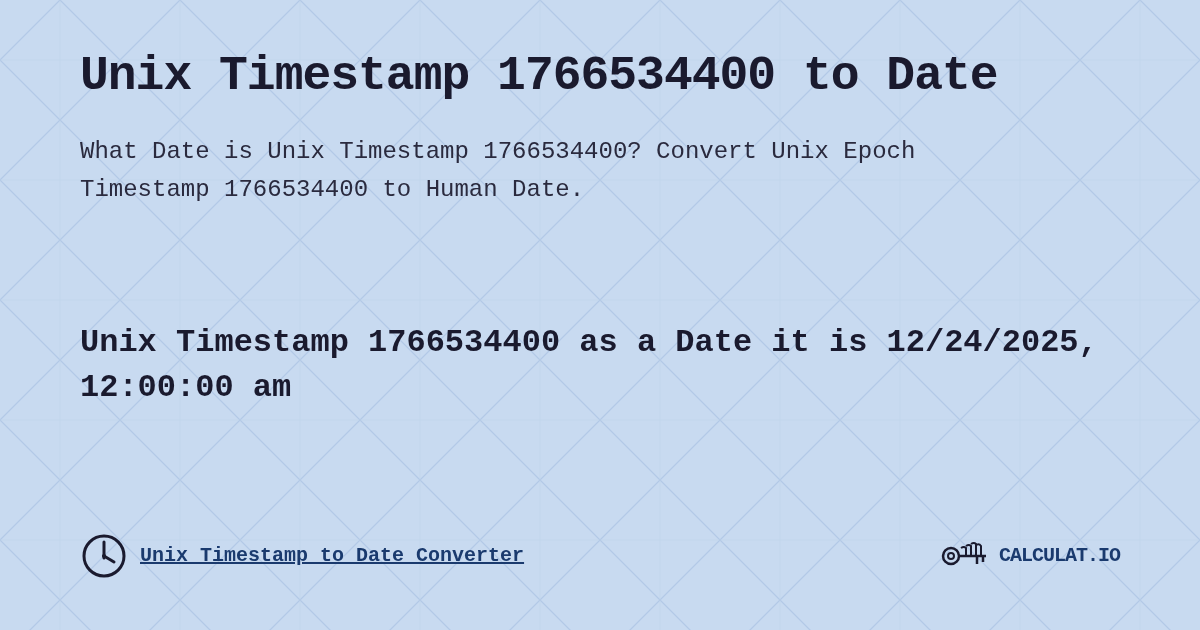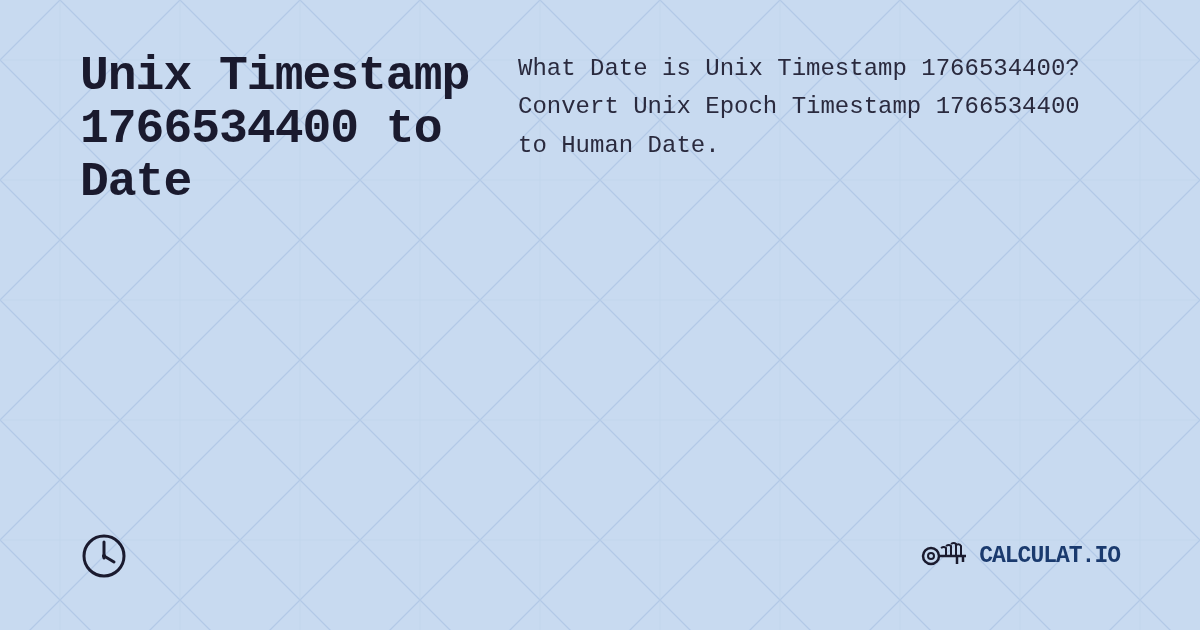--- a/index.html
+++ b/index.html
@@ -32,21 +32,21 @@
       z-index: 1;
       padding: 50px 80px;
       height: 100%;
       display: flex;
       flex-direction: column;
       justify-content: space-between;
     }
 
     .top-section {
       display: flex;
-      flex-direction: row;
+      flex-direction: column;
       gap: 30px;
     }
 
     .main-title {
       font-size: 48px;
       font-weight: 900;
       color: #1a1a2e;
       font-family: 'Courier New', Courier, monospace;
       letter-spacing: -1px;
       line-height: 1.1;
@@ -93,21 +93,21 @@
       text-decoration: underline;
     }
 
     .logo-section {
       display: flex;
       align-items: center;
       gap: 8px;
     }
 
     .logo-text {
-      font-size: 23px;
+      font-size: 20px;
       font-weight: 900;
       color: #1a1a2e;
       font-family: 'Courier New', Courier, monospace;
       letter-spacing: -1px;
     }
 
     .logo-text span {
       color: #1a3a6e;
     }
   </style>
@@ -133,31 +133,35 @@
   <rect width="1200" height="630" fill="url(#diamond-pattern)" opacity="0.7"></rect>
 </svg>
 
 <div class="content">
   <div class="top-section">
     <h1 class="main-title">Unix Timestamp 1766534400 to Date</h1>
 
     <p class="description">What Date is Unix Timestamp 1766534400? Convert Unix Epoch Timestamp 1766534400 to Human Date.</p>
   </div>
 
+  <div class="result-section">
+    <p class="result-text">Unix Timestamp 1766534400 as a Date it is 12/24/2025, 12:00:00 am</p>
+  </div>
 
   <div class="footer">
     <div class="footer-left">
 
       <svg width="48" height="48" viewBox="0 0 48 48" xmlns="http://www.w3.org/2000/svg">
         <circle cx="24" cy="24" r="20" fill="none" stroke="#1a1a2e" stroke-width="3"></circle>
         <line x1="24" y1="10" x2="24" y2="26" stroke="#1a1a2e" stroke-width="3" stroke-linecap="round"></line>
         <line x1="24" y1="24" x2="34" y2="30" stroke="#1a1a2e" stroke-width="3" stroke-linecap="round"></line>
         <circle cx="24" cy="24" r="2" fill="#1a1a2e"></circle>
       </svg>
 
+      <span class="footer-label">Unix Timestamp to Date Converter</span>
     </div>
 
     <div class="logo-section">
 
       <svg width="50" height="40" viewBox="0 0 50 40" xmlns="http://www.w3.org/2000/svg">
 
         <circle cx="10" cy="20" r="8" fill="none" stroke="#1a1a2e" stroke-width="2.5"></circle>
         <circle cx="10" cy="20" r="3" fill="none" stroke="#1a1a2e" stroke-width="2"></circle>
         <line x1="17" y1="20" x2="45" y2="20" stroke="#1a1a2e" stroke-width="2.5"></line>
         <line x1="36" y1="20" x2="36" y2="28" stroke="#1a1a2e" stroke-width="2.5"></line>

